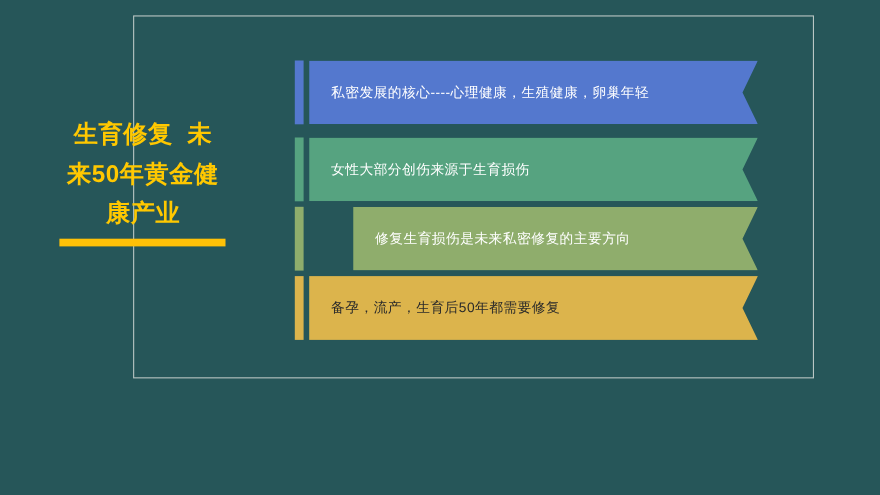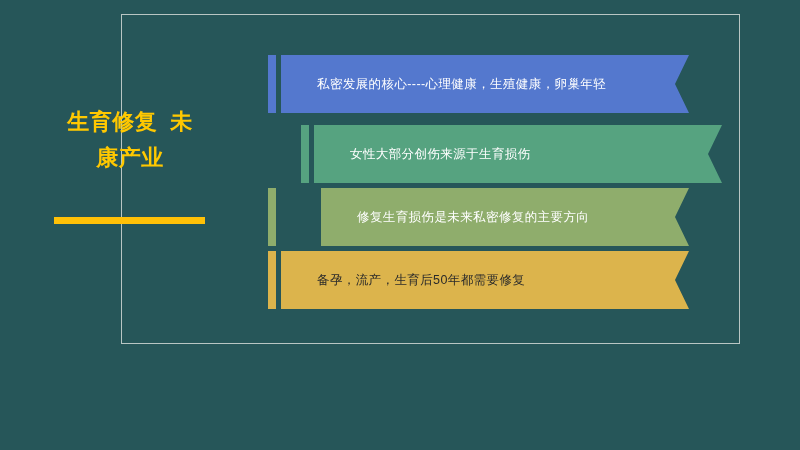--- a/index.html
+++ b/index.html
@@ -76,52 +76,53 @@
   .banner-gap {
     width: 5px;
     flex: 0 0 5px;
   }
   .banner-body {
     flex: 1 1 auto;
     height: 100%;
     display: flex;
     align-items: center;
     clip-path: polygon(0 0, 100% 0, calc(100% - 14px) 50%, 100% 100%, 0 100%);
-    padding-left: 36px;
+    padding-left: 20px;
     box-sizing: border-box;
   }
   .banner-text {
     font-size: 12.5px;
     line-height: 1.3;
     letter-spacing: 0.4px;
     white-space: nowrap;
   }
 </style>
 </head>
 <body>
 
 <div id="slide" style="background: rgb(38, 86, 89);">
 
   <div id="frame" style="border-color: rgb(185, 198, 196);"></div>
 
   <div id="title-block">
     <span class="title-line" style="color: rgb(255, 200, 0);">生育修复  未</span>
+    <span class="title-line" style="color: rgb(255, 200, 0);">来50年黄金健</span>
     <span class="title-line" style="color: rgb(255, 200, 0);">康产业</span>
   </div>
   <div id="title-rule" style="background: rgb(255, 193, 7);"></div>
 
   <div class="banner-row" id="banner-1" style="top:55px;">
     <div class="banner-accent" style="background: rgb(84, 120, 206);"></div>
     <div class="banner-gap"></div>
     <div class="banner-body" style="background: rgb(84, 120, 206);">
       <span class="banner-text" style="color: rgb(255, 255, 255);">私密发展的核心----心理健康，生殖健康，卵巢年轻</span>
     </div>
   </div>
 
-  <div class="banner-row" id="banner-2" style="top:125px;margin-left:33px;">
+  <div class="banner-row" id="banner-2" style="top:125px;">
     <div class="banner-accent" style="background: rgb(86, 163, 128);"></div>
     <div class="banner-gap"></div>
     <div class="banner-body" style="background: rgb(86, 163, 128);">
       <span class="banner-text" style="color: rgb(255, 255, 255);">女性大部分创伤来源于生育损伤</span>
     </div>
   </div>
 
   <div class="banner-row" id="banner-3" style="top:188px;gap:20px;">
     <div class="banner-accent" style="background: rgb(143, 173, 108);"></div>
     <div class="banner-gap"></div>

